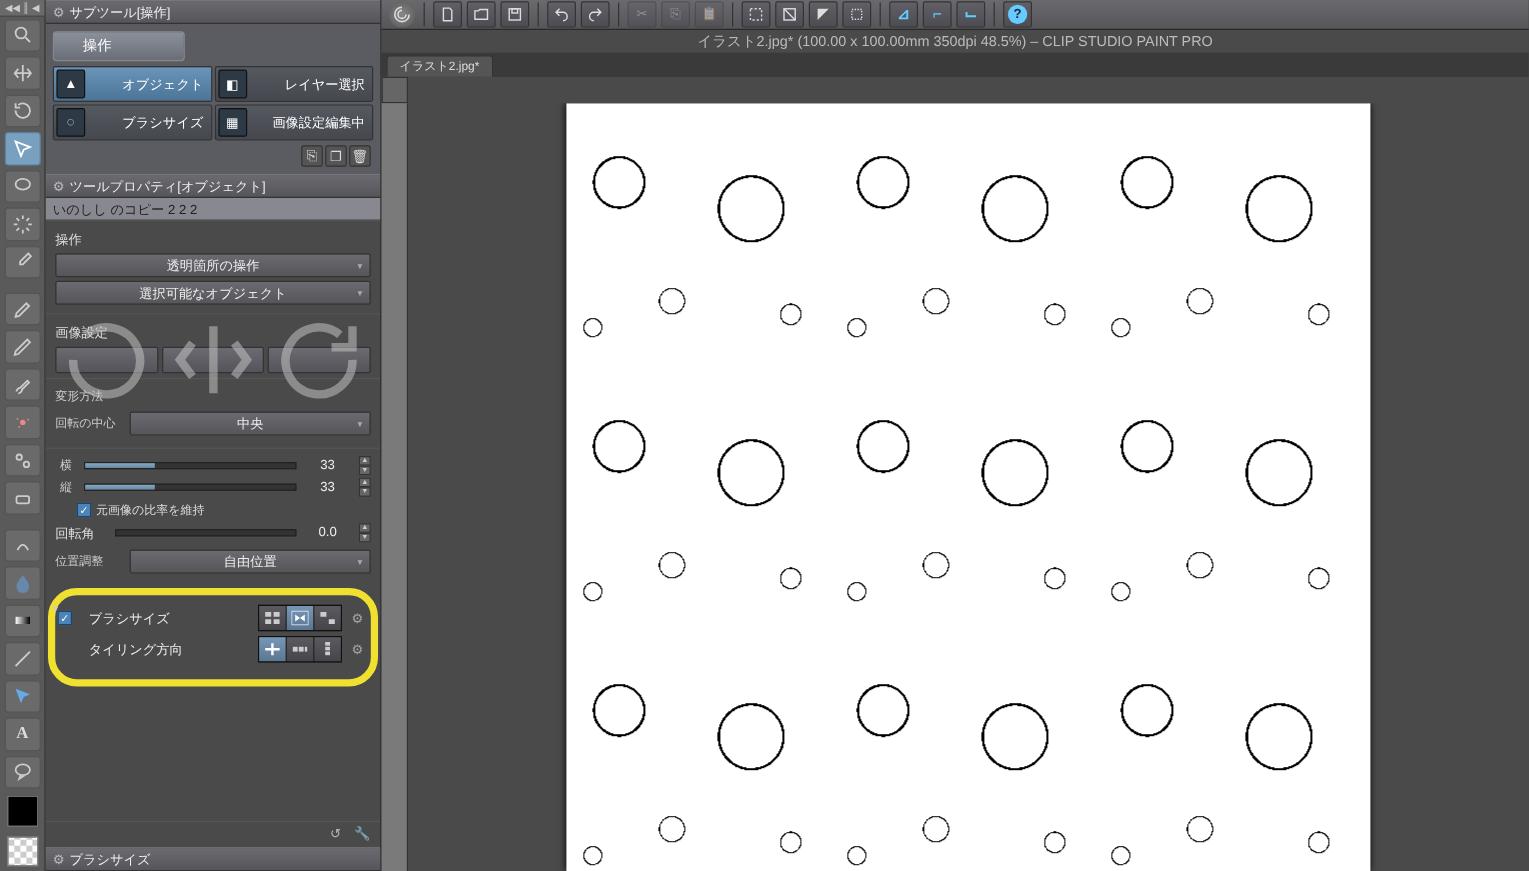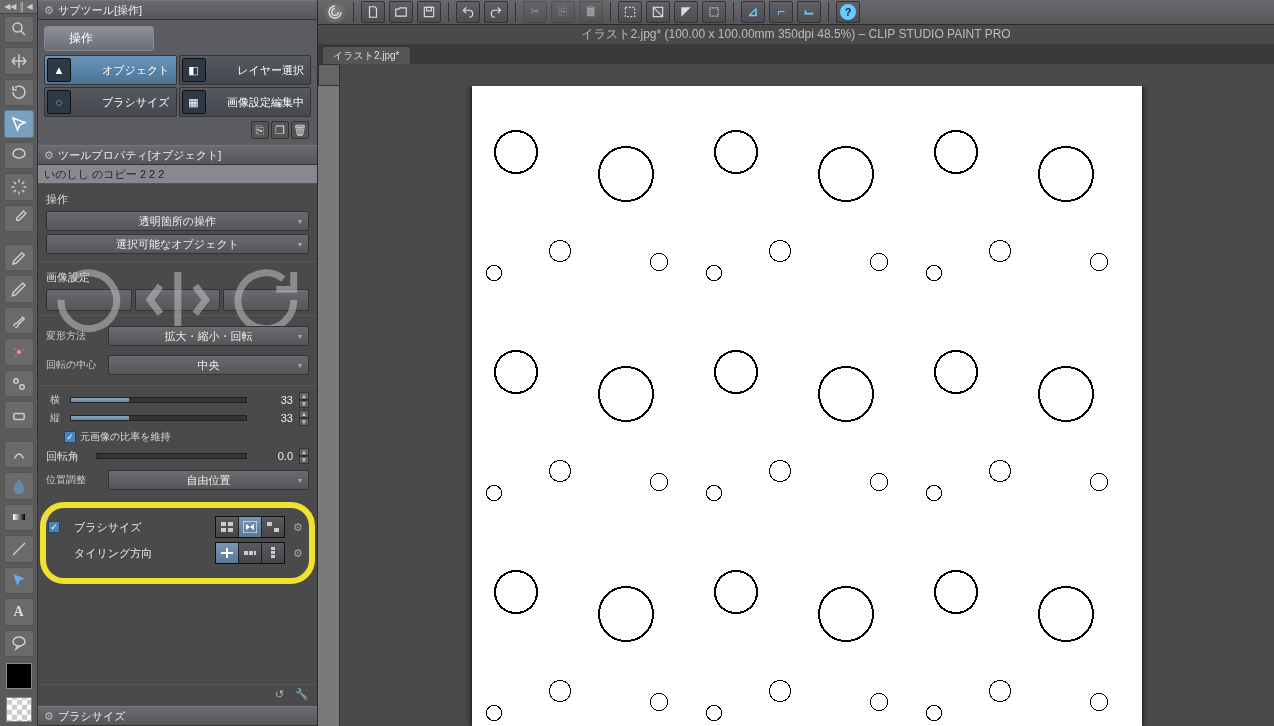--- a/index.html
+++ b/index.html
@@ -40,21 +40,21 @@
   .row { display:flex; align-items:center; gap:6px; margin:3px 0;}
   .row .lbl { width:56px; font-size:10px; color:#ccc; }
   .row .val-dd { flex:1; }
   .btn-tri { display:flex; gap:3px; }
   .btn-tri .b { flex:1; height:22px; background:linear-gradient(#6a6a70,#54545a); border:1px solid #333; border-radius:2px; display:flex; align-items:center; justify-content:center;}
   .btn-tri .b svg { opacity:.5; }
   .slider-row { display:flex; align-items:center; gap:6px; margin:2px 0;}
   .slider-row .sl-label { width:18px; font-size:10px; color:#ccc; text-align:center;}
   .slider-track { flex:1; height:6px; background:#333; border:1px solid #222; position:relative; }
   .slider-fill { position:absolute; left:0; top:0; bottom:0; background:linear-gradient(#8ab,#68a);}
-  .slider-val { width:40px; text-align:right; font-size:11px; color:#eee;}
+  .slider-val { width:40px; text-align:center; font-size:11px; color:#eee;}
   .stepper { width:10px; display:flex; flex-direction:column;}
   .stepper span{ height:8px; background:#666; border:1px solid #333; font-size:6px; line-height:6px; text-align:center; color:#ccc;}
   .check { display:flex; align-items:center; gap:4px; font-size:10px; margin:4px 0 4px 18px; }
   .check .box { width:12px; height:12px; background:#4a84b8; border:1px solid #246; display:flex; align-items:center; justify-content:center; color:#fff; font-size:9px;}
   
   
   .tiling-area { position:relative; margin:4px; padding:8px 6px 14px 6px; }
   .tiling-ring { position:absolute; inset:-2px; border:6px solid #f0e030; border-radius:24px; pointer-events:none; }
   .tiling-row { display:flex; align-items:center; margin:4px 0; gap:8px;}
   .tiling-row .lbl { flex:1; font-size:11px; color:#eee; padding-left:6px;}
@@ -285,21 +285,20 @@
               <path d="M20 12a8 8 0 1 1-3-6"></path>
               <path d="M20 4v5h-5"></path>
             </svg>
           </div>
       </div>
     </div>
 
     <div class="section">
       <div class="row">
         <span class="lbl">変形方法</span>
-        <div class="dropdown val-dd">拡大・縮小・回転</div>
       </div>
       <div class="row">
         <span class="lbl">回転の中心</span>
         <div class="dropdown val-dd">中央</div>
       </div>
     </div>
 
     <div class="section">
       <div class="slider-row">
         <span class="sl-label">横</span>

